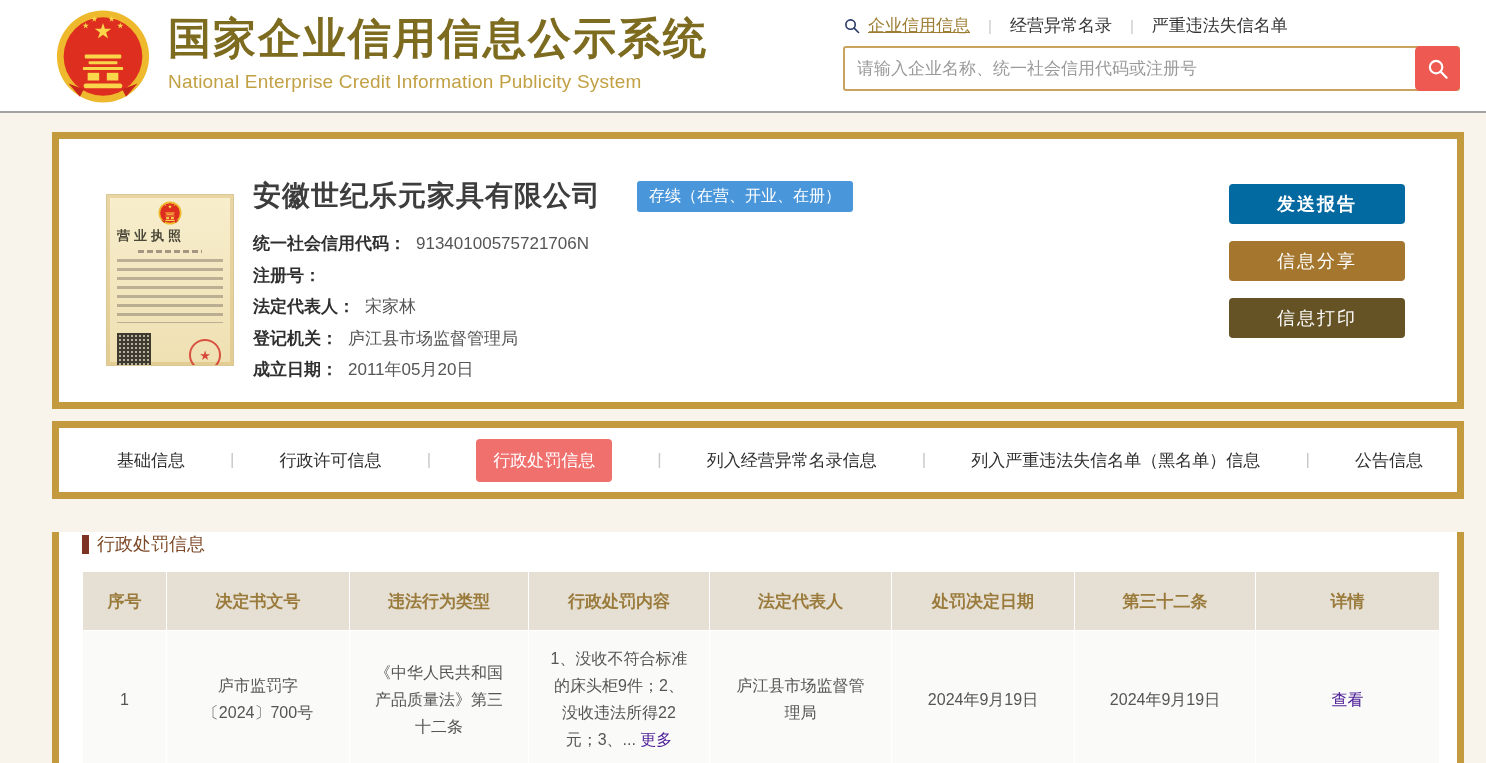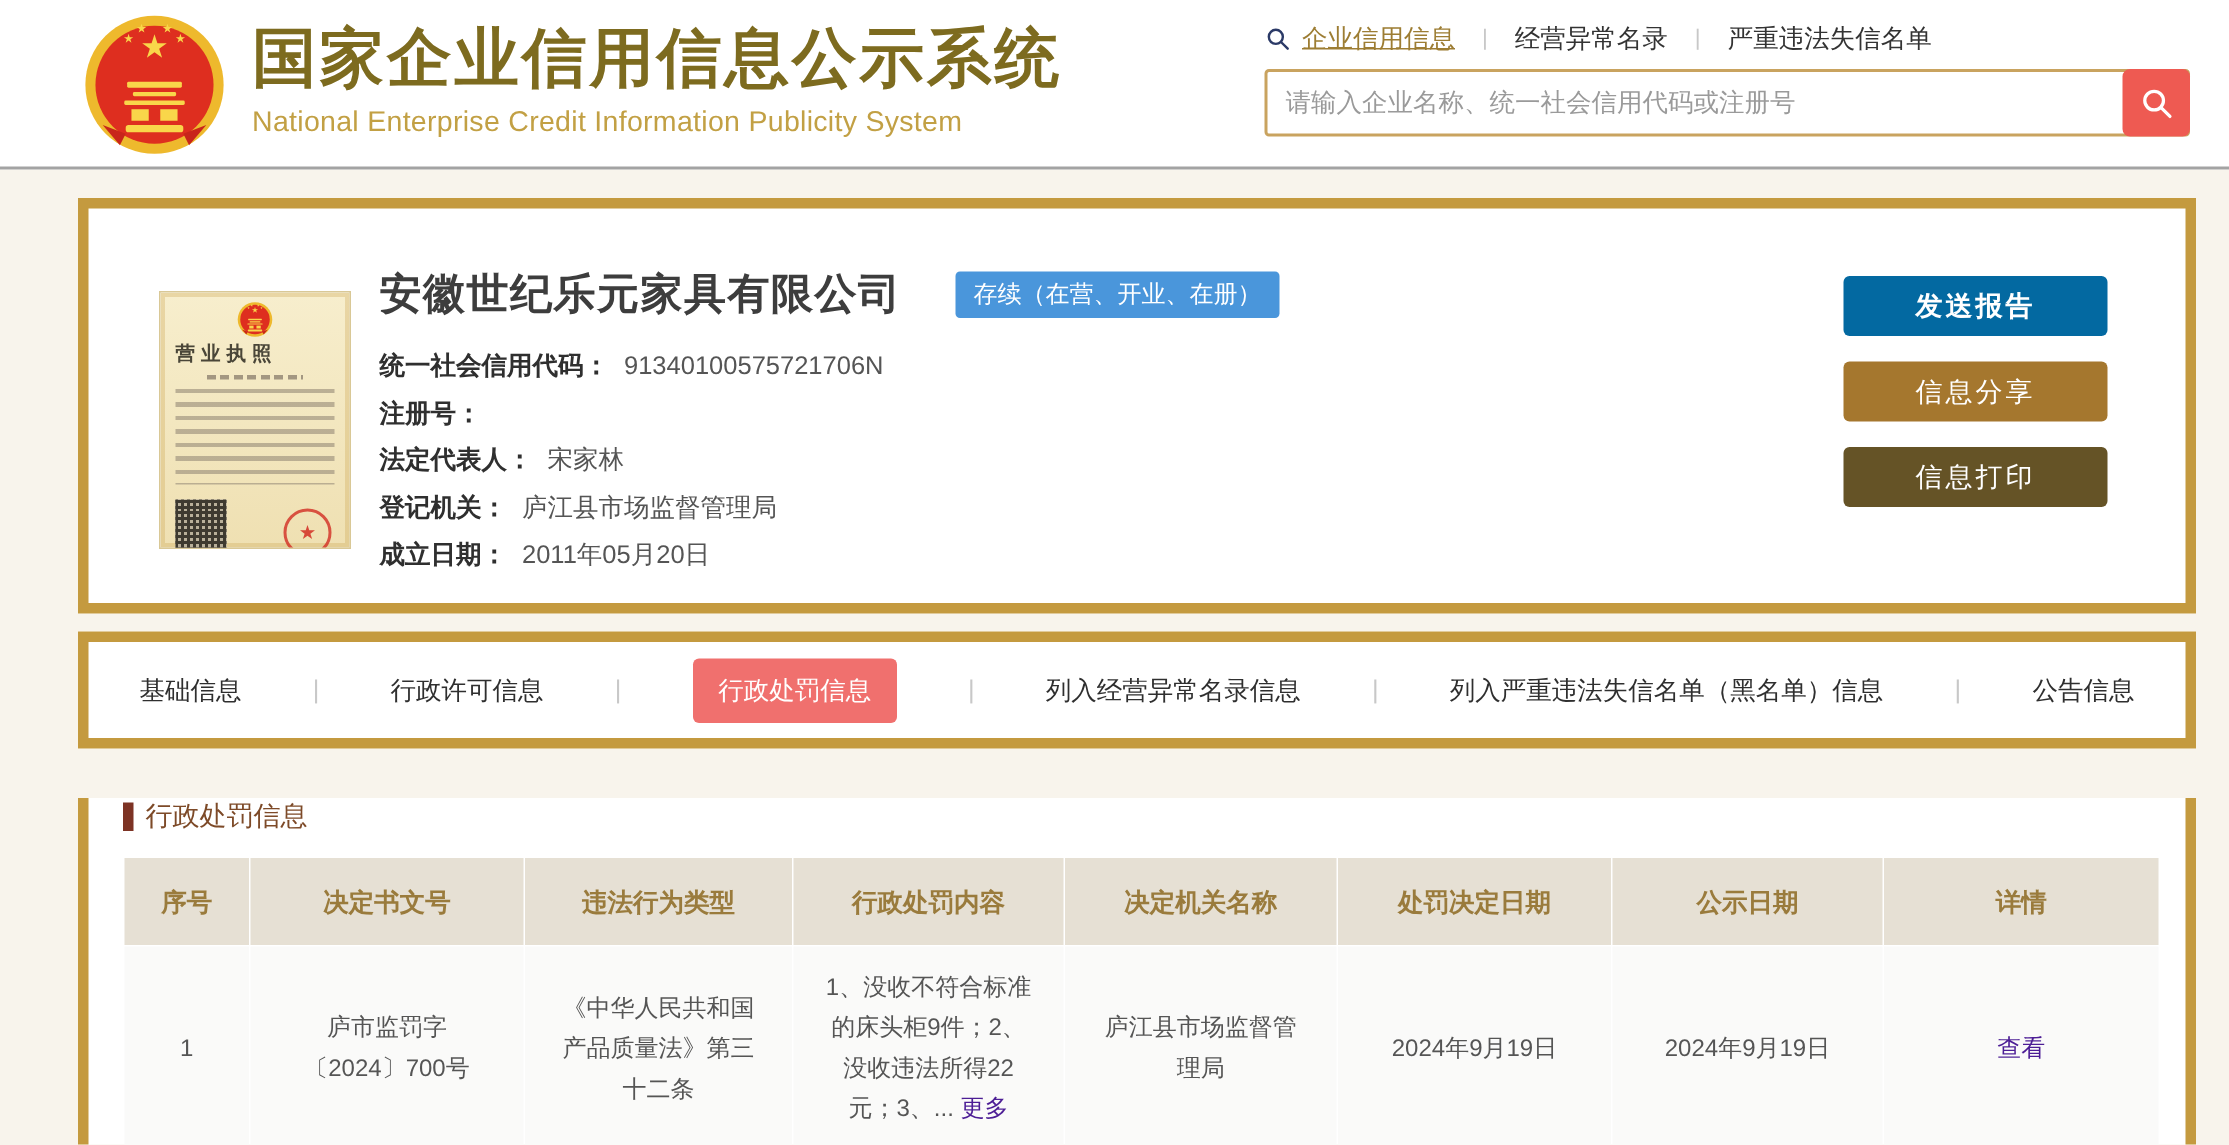--- a/index.html
+++ b/index.html
@@ -62,21 +62,21 @@
     display:flex; flex-direction:column; gap:17px; }
   .act-btn { height:40px; border:none; border-radius:4px; color:#fff; font-size:18px;
     cursor:pointer; font-family:inherit; letter-spacing:2px; }
   .act-btn.b1 { background:#0369a1;font-weight:bold; }
   .act-btn.b2 { background:#a5772e; }
   .act-btn.b3 { background:#655326; }
 
   
   .tabs-card { margin:0 22px 0 52px; border:7px solid #c49a3f; background:#fff; }
   .tabs { height:64px; display:flex; align-items:center; justify-content:space-between;
-    padding:0 34px; font-size:17px; color:#2f2f2f; }
+    padding:0 34px; font-size:17px; color:#2f2f2f;margin-left:24px; }
   .tab { cursor:pointer; white-space:nowrap; }
   .tab.active { background:#f0706e; color:#fff; padding:10px 17px; border-radius:4px; }
   .tab-sep { color:#c8c8c8; }
 
   
   .content-card { margin:0 22px 0 52px; border-left:7px solid #c49a3f;
     border-right:7px solid #c49a3f; background:#fff; height:330px; }
   .section-title { display:flex; align-items:center; margin:33px 0 0 23px;
     font-size:18px; color:#7d4a28; }
   .st-bar { width:7px; height:19px; background:#7d3324; margin-right:8px; }
@@ -232,23 +232,23 @@
         <col style="width:182px">
         <col style="width:180px">
         <col style="width:183px">
     </colgroup>
     <thead>
       <tr>
         <th>序号</th>
         <th>决定书文号</th>
         <th>违法行为类型</th>
         <th>行政处罚内容</th>
-        <th>决定机关名称</th>
+        <th>法定代表人</th>
         <th>处罚决定日期</th>
-        <th>公示日期</th>
+        <th>第三十二条</th>
         <th>详情</th>
       </tr>
     </thead>
     <tbody>
       <tr>
         <td>1</td>
         <td>庐市监罚字〔2024〕700号</td>
         <td>《中华人民共和国产品质量法》第三十二条</td>
         <td><span>1、没收不符合标准的床头柜9件；2、没收违法所得22元；3、...</span>
           <a class="link-orange">更多</a></td>

